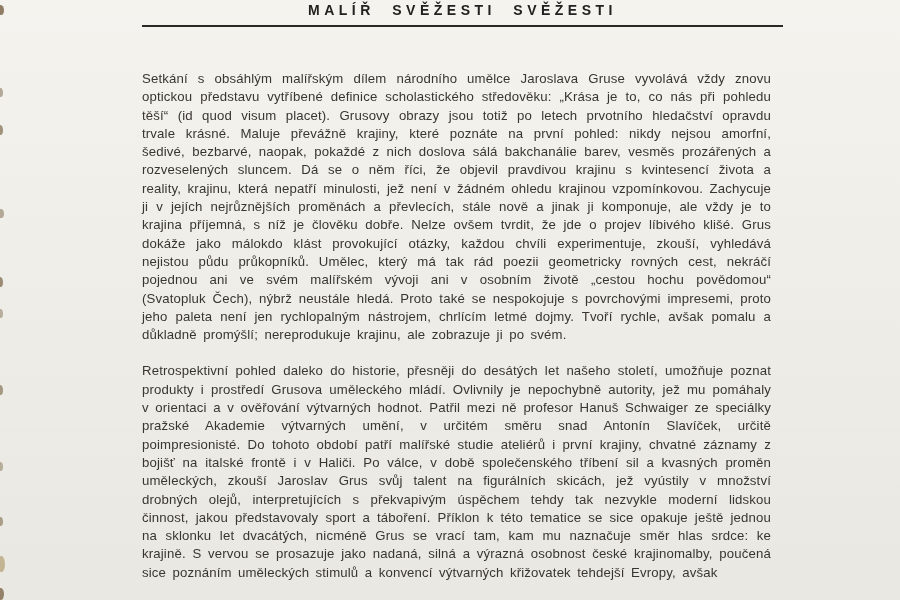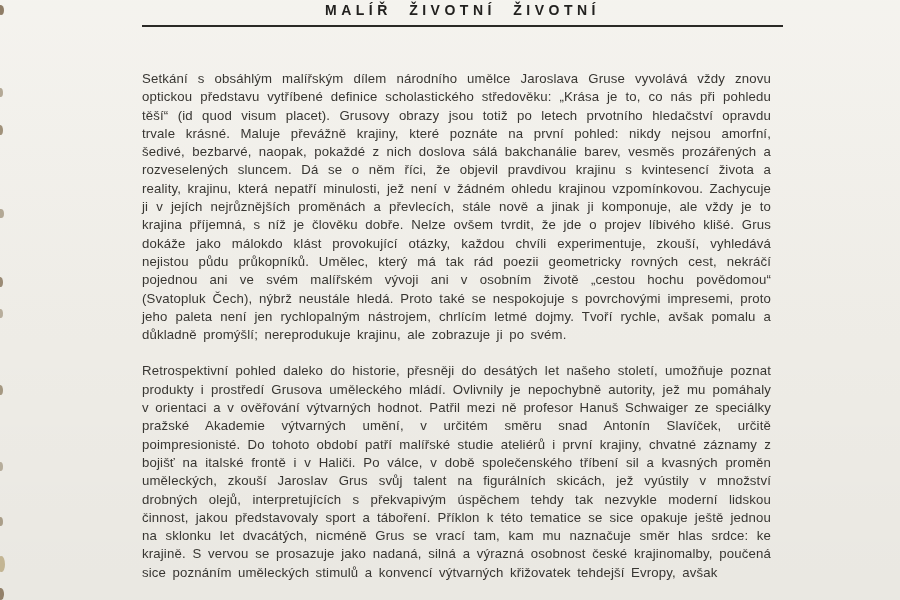--- a/index.html
+++ b/index.html
@@ -74,21 +74,21 @@
   <span class="edge-mark m3"></span>
   <span class="edge-mark m4"></span>
   <span class="edge-mark m5"></span>
   <span class="edge-mark m6"></span>
   <span class="edge-mark m7"></span>
   <span class="edge-mark m8"></span>
   <span class="edge-mark m9"></span>
   <span class="edge-mark m10"></span>
   <span class="edge-mark m11"></span>
 
-  <h1 class="page-title">MALÍŘ ŽIVOTNÍ ŽIVOTNÍ</h1>
+  <h1 class="page-title">MALÍŘ SVĚŽESTI SVĚŽESTI</h1>
 
   <div class="title-rule"></div>
 
   <div class="body-text">
     <p>Setkání s obsáhlým malířským dílem národního umělce Jaroslava Gruse vyvolává vždy znovu optickou představu vytříbené definice scholastického středověku: „Krása je to, co nás při pohledu těší“ (id quod visum placet). Grusovy obrazy jsou totiž po letech prvotního hledačství opravdu trvale krásné. Maluje převážně krajiny, které poznáte na první pohled: nikdy nejsou amorfní, šedivé, bezbarvé, naopak, pokaždé z nich doslova sálá bakchanálie barev, vesměs prozářených a rozveselených sluncem. Dá se o něm říci, že objevil pravdivou krajinu s kvintesencí života a reality, krajinu, která nepatří minulosti, jež není v žádném ohledu krajinou vzpomínkovou. Zachycuje ji v jejích nejrůznějších proměnách a převlecích, stále nově a jinak ji komponuje, ale vždy je to krajina příjemná, s níž je člověku dobře. Nelze ovšem tvrdit, že jde o projev líbivého klišé. Grus dokáže jako málokdo klást provokující otázky, každou chvíli experimentuje, zkouší, vyhledává nejistou půdu průkopníků. Umělec, který má tak rád poezii geometricky rovných cest, nekráčí pojednou ani ve svém malířském vývoji ani v osobním životě „cestou hochu povědomou“ (Svatopluk Čech), nýbrž neustále hledá. Proto také se nespokojuje s povrchovými impresemi, proto jeho paleta není jen rychlopalným nástrojem, chrlícím letmé dojmy. Tvoří rychle, avšak pomalu a důkladně promýšlí; nereprodukuje krajinu, ale zobrazuje ji po svém.</p>
     <p>Retrospektivní pohled daleko do historie, přesněji do desátých let našeho století, umožňuje poznat produkty i prostředí Grusova uměleckého mládí. Ovlivnily je nepochybně autority, jež mu pomáhaly v orientaci a v ověřování výtvarných hodnot. Patřil mezi ně profesor Hanuš Schwaiger ze speciálky pražské Akademie výtvarných umění, v určitém směru snad Antonín Slavíček, určitě poimpresionisté. Do tohoto období patří malířské studie ateliérů i první krajiny, chvatné záznamy z bojišť na italské frontě i v Haliči. Po válce, v době společenského tříbení sil a kvasných proměn uměleckých, zkouší Jaroslav Grus svůj talent na figurálních skicách, jež vyústily v množství drobných olejů, interpretujících s překvapivým úspěchem tehdy tak nezvykle moderní lidskou činnost, jakou představovaly sport a táboření. Příklon k této tematice se sice opakuje ještě jednou na sklonku let dvacátých, nicméně Grus se vrací tam, kam mu naznačuje směr hlas srdce: ke krajině. S vervou se prosazuje jako nadaná, silná a výrazná osobnost české krajinomalby, poučená sice poznáním uměleckých stimulů a konvencí výtvarných křižovatek tehdejší Evropy, avšak</p>
   </div>
 
 </div>
 

